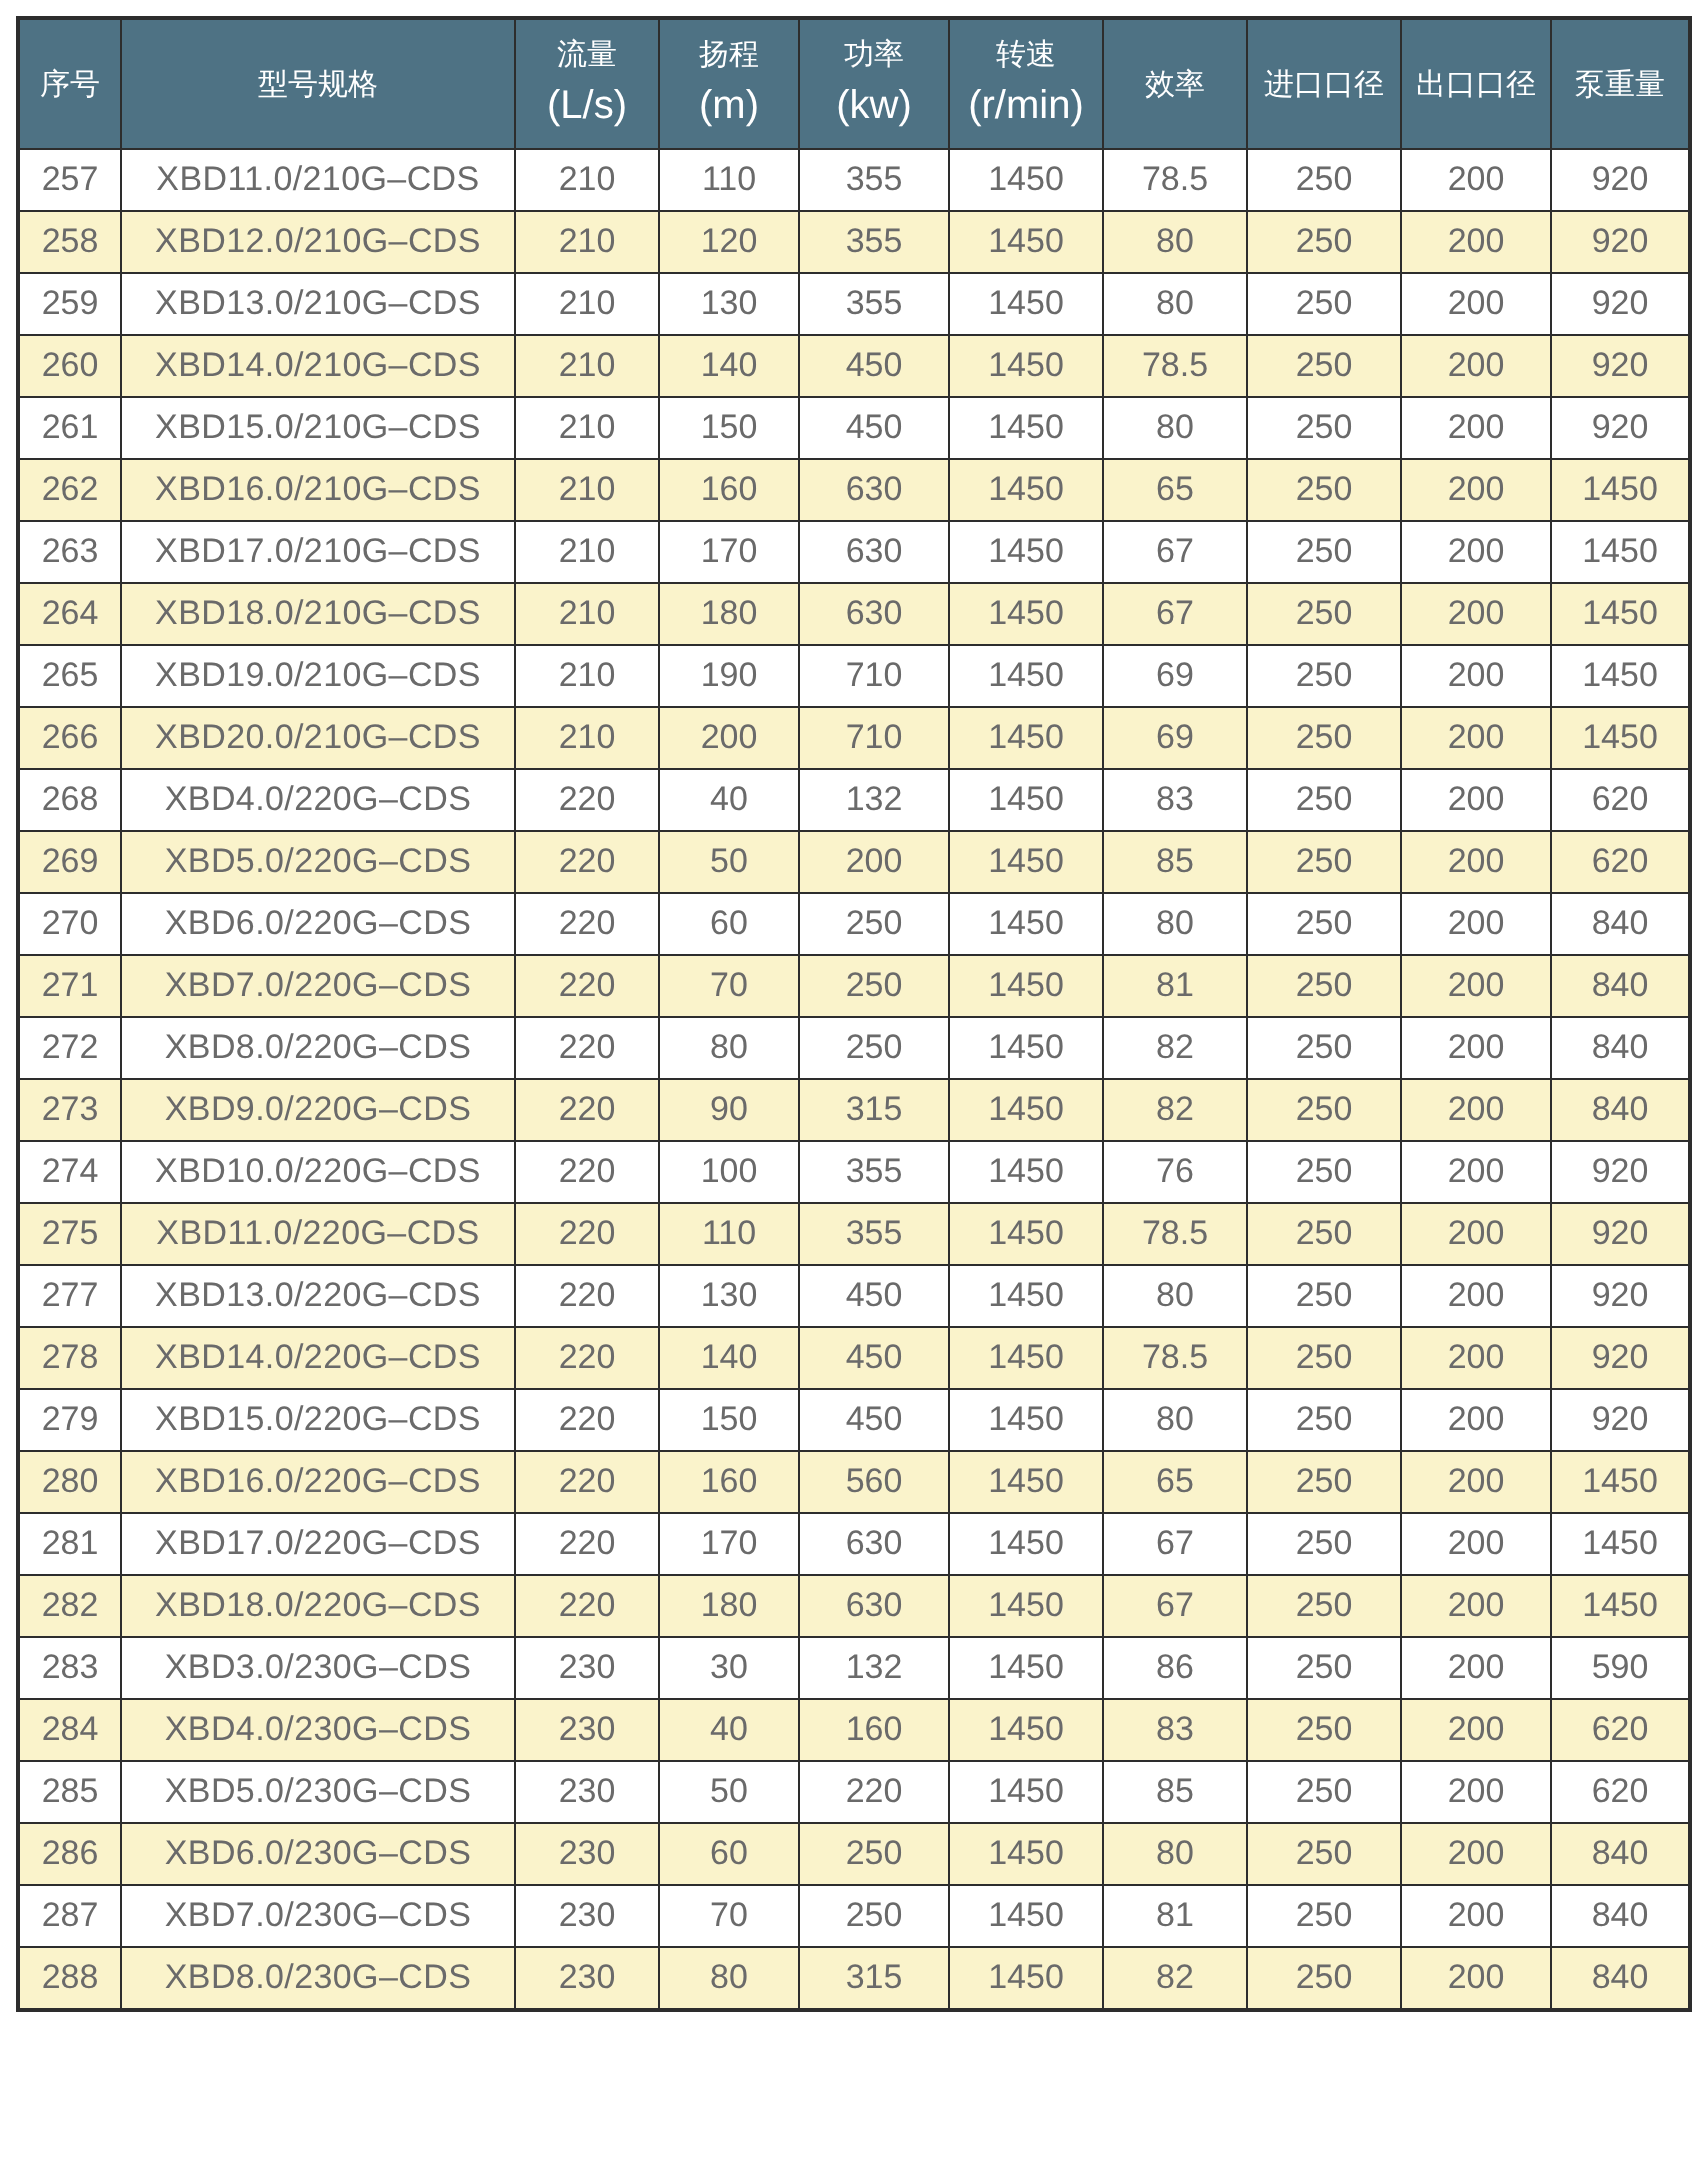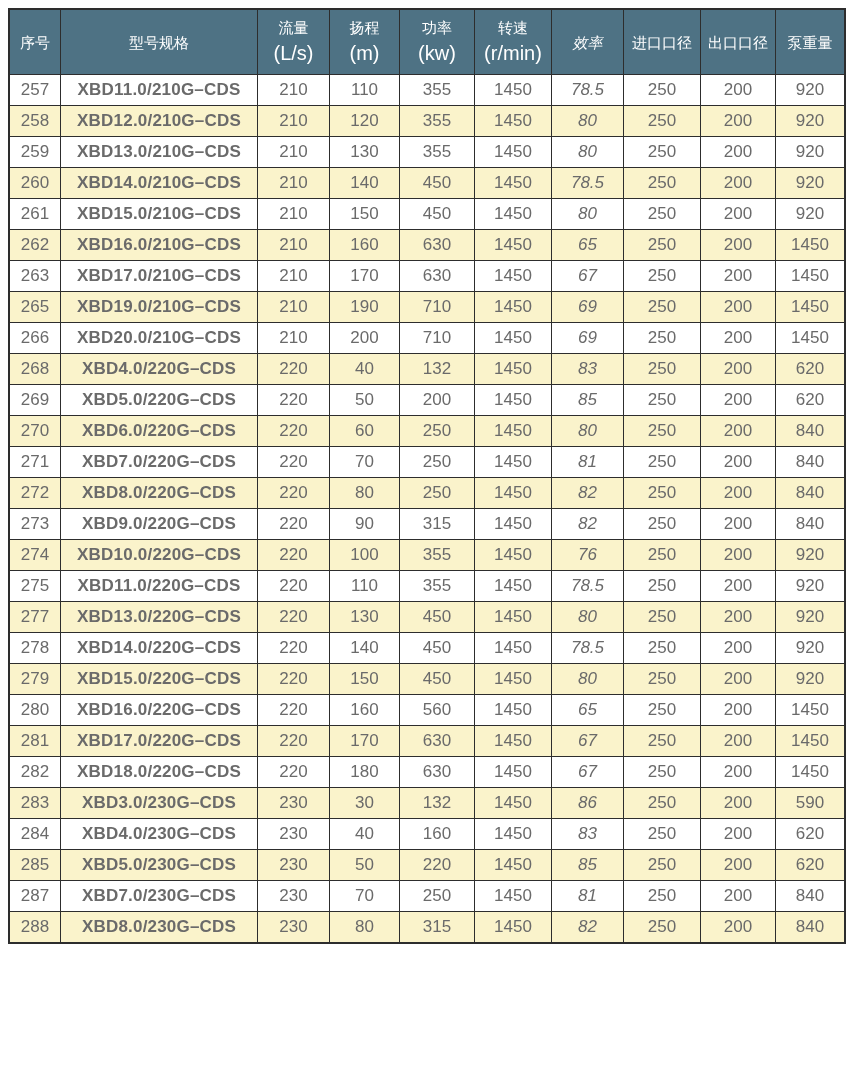--- a/index.html
+++ b/index.html
@@ -30,21 +30,21 @@
     overflow: hidden;
     white-space: nowrap;
   }
   
   .spec-table th:nth-child(1), .spec-table td:nth-child(1) { width: 50px; }
   .spec-table th:nth-child(2), .spec-table td:nth-child(2) { width: 196px; }
   .spec-table th:nth-child(3), .spec-table td:nth-child(3) { width: 71px; }
   .spec-table th:nth-child(4), .spec-table td:nth-child(4) { width: 69px; }
   .spec-table th:nth-child(5), .spec-table td:nth-child(5) { width: 74px; }
   .spec-table th:nth-child(6), .spec-table td:nth-child(6) { width: 76px; margin-left: 20px; }
-  .spec-table th:nth-child(7), .spec-table td:nth-child(7) { width: 71px; font-style: italic; }
+  .spec-table th:nth-child(7), .spec-table td:nth-child(7) { width: 71px; }
   .spec-table th:nth-child(8), .spec-table td:nth-child(8) { width: 76px; }
   .spec-table th:nth-child(9), .spec-table td:nth-child(9) { width: 74px; }
   
   .spec-table thead th {
     background: #4e7284;
     color: #ffffff;
     font-size: 15px;
     font-weight: normal;
     height: 64px;
     line-height: 1.4;
@@ -59,21 +59,20 @@
     height: 30px;
     font-size: 17px;
     color: #6a6a6a;
     background: #ffffff;
   }
   .spec-table tbody tr:nth-child(even) td {
     background: #faf3cb;
   }
   .spec-table tbody td.model-cell {
     letter-spacing: 0.2px;
-    font-weight: bold;
   }
 </style>
 </head>
 <body>
 
 <div class="page">
   <table class="spec-table">
     <thead>
       <tr id="header-row">
           <th><span>序号</span></th>
@@ -167,20 +166,32 @@
           <td>210</td>
           <td>170</td>
           <td>630</td>
           <td>1450</td>
           <td>67</td>
           <td>250</td>
           <td>200</td>
           <td>1450</td>
         </tr>
         <tr>
+          <td>264</td>
+          <td class="model-cell">XBD18.0/210G–CDS</td>
+          <td>210</td>
+          <td>180</td>
+          <td>630</td>
+          <td>1450</td>
+          <td>67</td>
+          <td>250</td>
+          <td>200</td>
+          <td>1450</td>
+        </tr>
+        <tr>
           <td>265</td>
           <td class="model-cell">XBD19.0/210G–CDS</td>
           <td>210</td>
           <td>190</td>
           <td>710</td>
           <td>1450</td>
           <td>69</td>
           <td>250</td>
           <td>200</td>
           <td>1450</td>
@@ -393,20 +404,32 @@
           <td>285</td>
           <td class="model-cell">XBD5.0/230G–CDS</td>
           <td>230</td>
           <td>50</td>
           <td>220</td>
           <td>1450</td>
           <td>85</td>
           <td>250</td>
           <td>200</td>
           <td>620</td>
+        </tr>
+        <tr>
+          <td>286</td>
+          <td class="model-cell">XBD6.0/230G–CDS</td>
+          <td>230</td>
+          <td>60</td>
+          <td>250</td>
+          <td>1450</td>
+          <td>80</td>
+          <td>250</td>
+          <td>200</td>
+          <td>840</td>
         </tr>
         <tr>
           <td>287</td>
           <td class="model-cell">XBD7.0/230G–CDS</td>
           <td>230</td>
           <td>70</td>
           <td>250</td>
           <td>1450</td>
           <td>81</td>
           <td>250</td>

